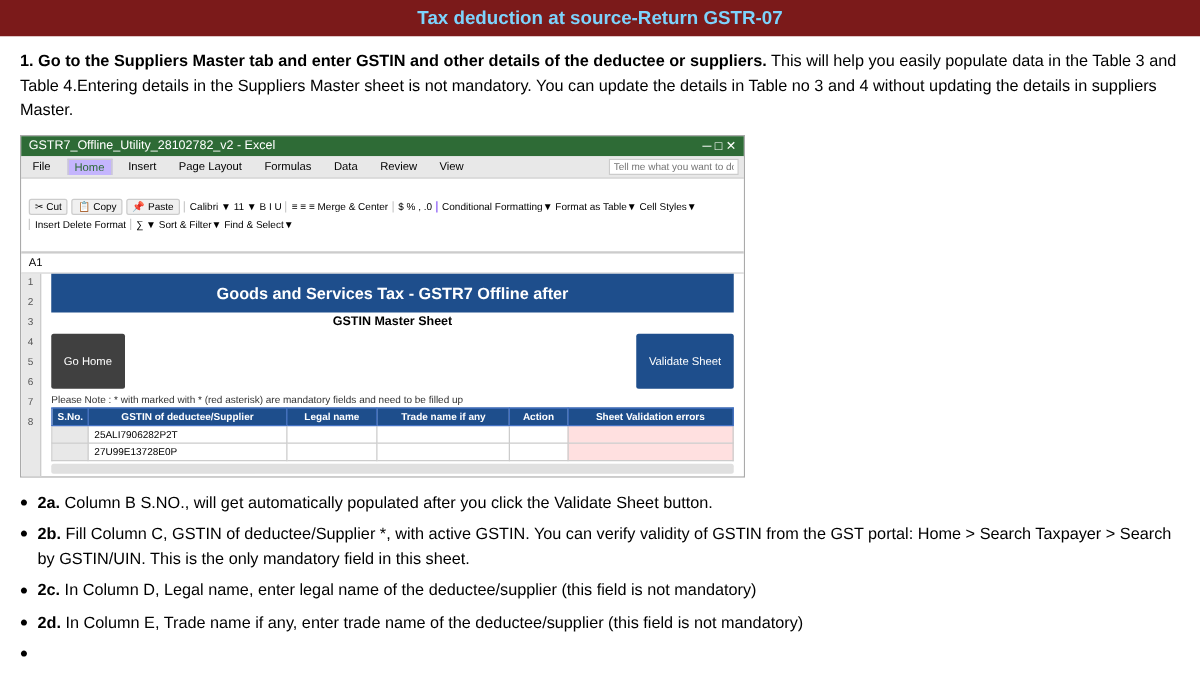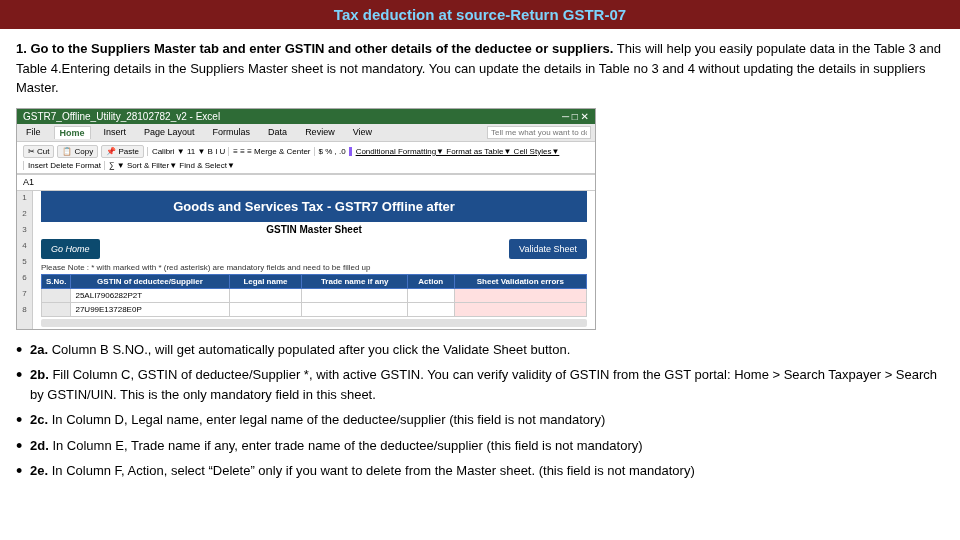--- a/index.html
+++ b/index.html
@@ -55,31 +55,31 @@
       display: flex;
       gap: 8px;
       align-items: center;
     }
     .ribbon-tab {
       font-size: 9px;
       padding: 1px 5px;
       cursor: pointer;
     }
     .ribbon-tab.active {
-      background: #ffffff;
+      background: #c4b5fd;
       border: 1px solid #ccc;
       border-bottom: none;
       color: #2e6b36;
-      font-weight: bold;
+      font-weight: normal;
     }
     .ribbon-body {
       background: #fff;
       border-bottom: 2px solid #ccc;
       padding: 3px 6px;
-      height: 33px;
+      height: 60px;
       display: flex;
       align-items: center;
       gap: 4px;
     }
     .ribbon-btn {
       background: #f0f0f0;
       border: 1px solid #ccc;
       font-size: 8px;
       padding: 1px 4px;
       border-radius: 2px;
@@ -111,27 +111,26 @@
       margin: 2px 0;
       color: #000;
     }
     .sheet-buttons {
       display: flex;
       justify-content: space-between;
       padding: 2px 8px;
       margin-bottom: 2px;
     }
     .sheet-btn-green {
-      background: #0c4a6e;
+      background: #404040;
       color: #fff;
       border: none;
       font-size: 9px;
-      padding: 5px 10px;
+      padding: 17px 10px;
       border-radius: 2px;
-      font-style: italic;
     }
     .sheet-btn-blue {
       background: #1e4e8c;
       color: #fff;
       border: none;
       font-size: 9px;
       padding: 3px 10px;
       border-radius: 2px;
     }
     .note-text {
@@ -234,21 +233,21 @@
       </div>
 
       <div class="ribbon-body">
         <div style="display:flex;gap:3px;flex-wrap:wrap;align-items:center;">
           <button class="ribbon-btn">✂ Cut</button>
           <button class="ribbon-btn">📋 Copy</button>
           <button class="ribbon-btn">📌 Paste</button>
           <span style="font-size:8px;border-left:1px solid #ccc;padding-left:4px;">Calibri ▼ 11 ▼ B I U</span>
           <span style="font-size:8px;border-left:1px solid #ccc;padding-left:4px;">≡ ≡ ≡ Merge &amp; Center</span>
           <span style="font-size:8px;border-left:1px solid #ccc;padding-left:4px;">$ % , .0</span>
-          <span style="font-size:8px;border-left:3px solid #8b5cf6;padding-left:4px;text-decoration:underline;">Conditional Formatting▼ Format as Table▼ Cell Styles▼</span>
+          <span style="font-size:8px;border-left:1px solid #8b5cf6;padding-left:4px;">Conditional Formatting▼ Format as Table▼ Cell Styles▼</span>
           <span style="font-size:8px;border-left:1px solid #ccc;padding-left:4px;">Insert Delete Format</span>
           <span style="font-size:8px;border-left:1px solid #ccc;padding-left:4px;">∑ ▼ Sort &amp; Filter▼ Find &amp; Select▼</span>
         </div>
       </div>
 
       <div class="formula-bar">
         <span>A1</span>
         <span style="margin-left:8px;"></span>
       </div>
 
@@ -339,19 +338,16 @@
 
     <div class="bullet-item">
       <span class="bullet-dot">•</span>
       <span class="bullet-text">
         <strong>2d.</strong> In Column E, Trade name if any, enter trade name of the deductee/supplier (this field is not mandatory)
       </span>
     </div>
 
     <div class="bullet-item">
       <span class="bullet-dot">•</span>
-      <span class="bullet-text">
-        <strong>2e.</strong> In Column F, Action, select “Delete” only if you want to delete from the Master sheet. (this field is not mandatory)
-      </span>
     </div>
 
   </div>
 </div>
 
 </body></html>

